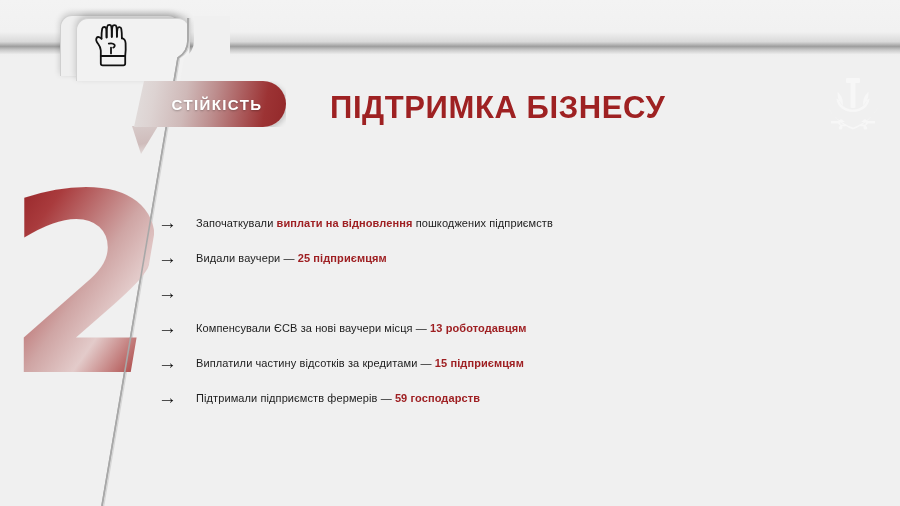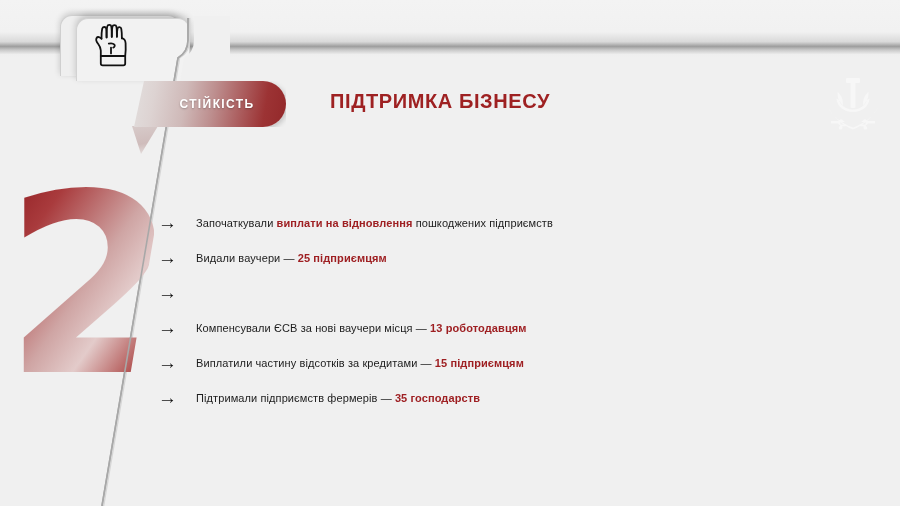--- a/index.html
+++ b/index.html
@@ -145,32 +145,32 @@
     left: 0;
     top: 0;
     width: 152px;
     height: 46px;
     display: flex;
     align-items: center;
     justify-content: center;
     padding-left: 14px;
     box-sizing: border-box;
     color: #ffffff;
-    font-size: 12px;
+    font-size: 15px;
     font-weight: 700;
     letter-spacing: 1.4px;
     text-shadow: 0 1px 2px rgba(0,0,0,0.25);
   }
 
   
   .slide-title {
     position: absolute;
     left: 330px;
     top: 90px;
-    font-size: 20px;
+    font-size: 31px;
     font-weight: 700;
     letter-spacing: .6px;
     color: #9e2122;
     white-space: nowrap;
   }
 
   
   .anchor-logo {
     position: absolute;
     left: 817px;
@@ -280,17 +280,17 @@
       <div class="bullet-row">
         <span class="bullet-arrow">→</span>
         <span class="bullet-text"><span>Компенсували ЄСВ за нові ваучери місця — </span><span class="hl">13 роботодавцям</span></span>
       </div>
       <div class="bullet-row">
         <span class="bullet-arrow">→</span>
         <span class="bullet-text"><span>Виплатили частину відсотків за кредитами — </span><span class="hl">15 підприємцям</span></span>
       </div>
       <div class="bullet-row">
         <span class="bullet-arrow">→</span>
-        <span class="bullet-text"><span>Підтримали підприємств фермерів — </span><span class="hl">35 господарств</span></span>
+        <span class="bullet-text"><span>Підтримали підприємств фермерів — </span><span class="hl">59 господарств</span></span>
       </div>
     </div>
 
 </div>
 
 </body></html>

